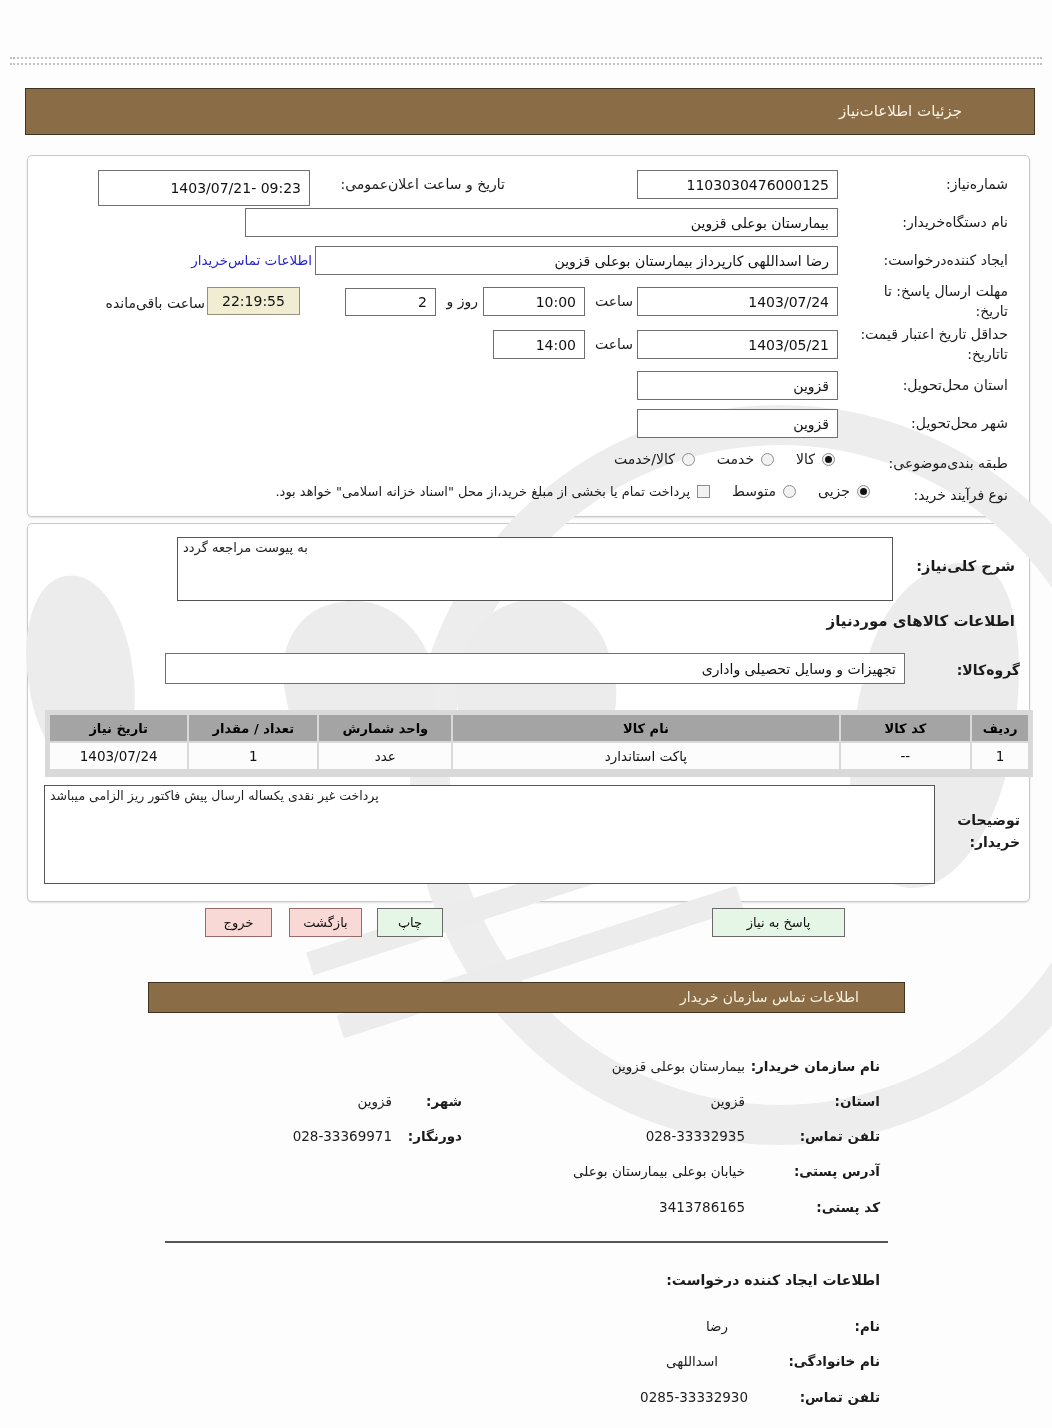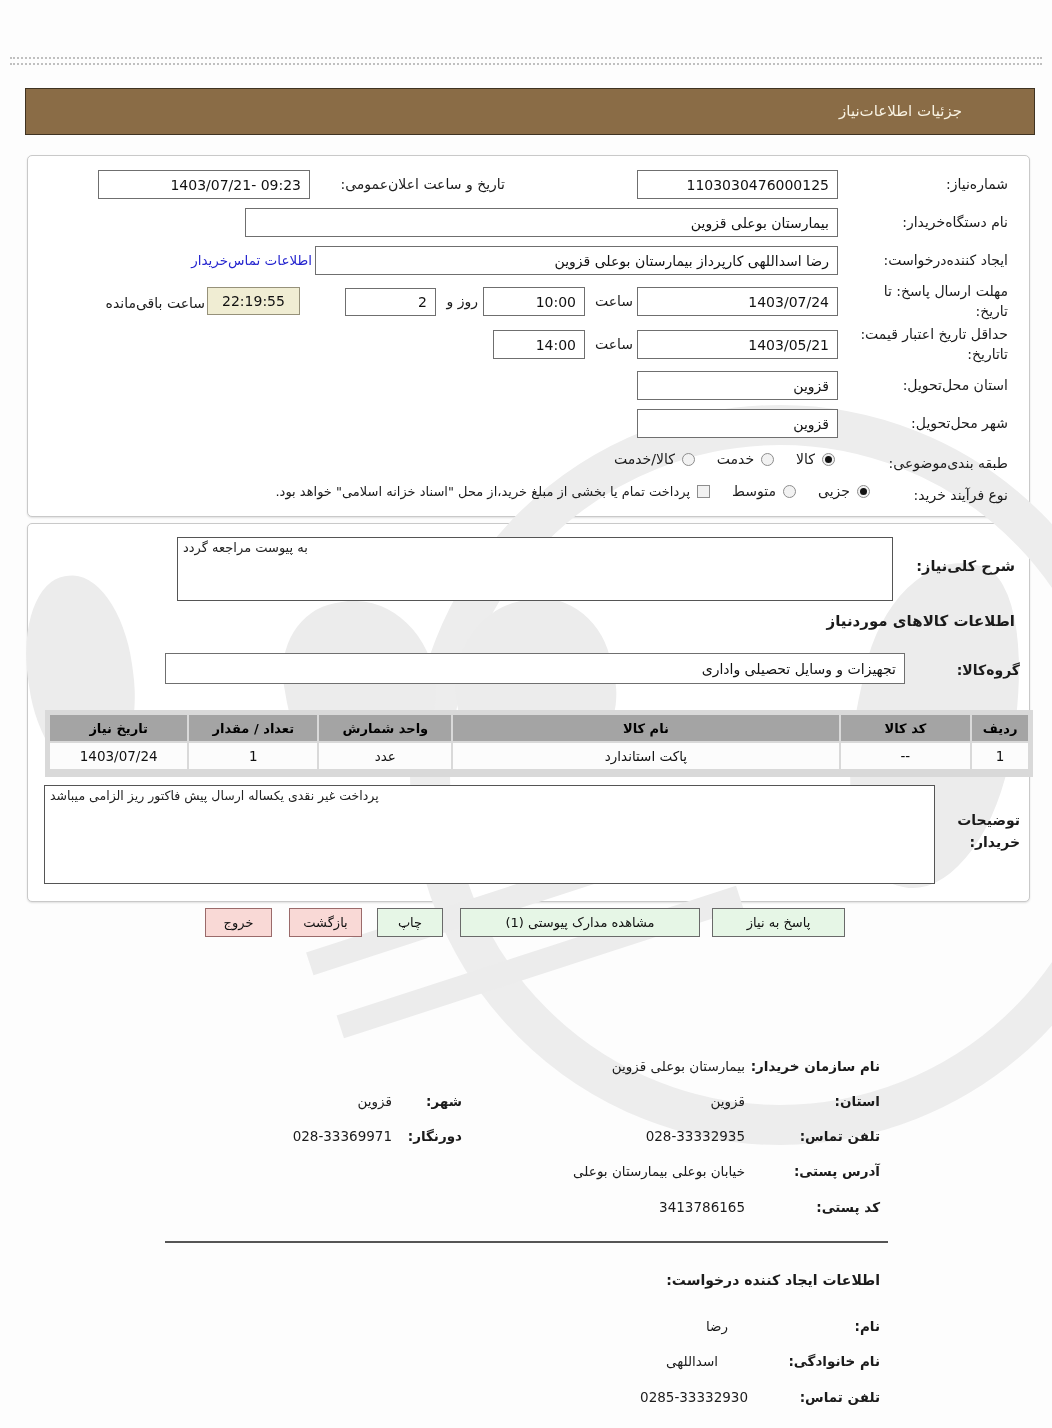--- a/index.html
+++ b/index.html
@@ -78,21 +78,21 @@
 
   <div class="bar bar1">
     <span>جزئیات اطلاعات‌نیاز</span>
   </div>
 
   <div class="panel panel1"></div>
 
   <div class="lbl" style="right:44px; top:176px">شماره‌نیاز:</div>
   <div class="box num" style="right:214px; top:170px; width:201px; height:29px; justify-content:flex-end">1103030476000125</div>
   <div class="lbl" style="right:547px; top:176px">تاریخ و ساعت اعلان‌عمومی:</div>
-  <div class="box num" style="right:742px; top:170px; width:212px; height:29px; justify-content:flex-end">1403/07/21- 09:23</div>
+  <div class="box num" style="right:742px; top:170px; width:212px; height:36px; justify-content:flex-end">1403/07/21- 09:23</div>
 
   <div class="lbl" style="right:44px; top:214px">نام دستگاه‌خریدار:</div>
   <div class="box" style="right:214px; top:208px; width:593px; height:29px">بیمارستان بوعلی قزوین</div>
 
   <div class="lbl" style="right:44px; top:252px">ایجاد کننده‌درخواست:</div>
   <div class="box" style="right:214px; top:246px; width:523px; height:29px">رضا اسداللهی کارپرداز بیمارستان بوعلی قزوین</div>
   <div class="link" style="right:740px; top:252px">اطلاعات تماس‌خریدار</div>
 
   <div class="lbl" style="right:44px; top:283px">مهلت ارسال پاسخ: تا</div>
   <div class="lbl" style="right:44px; top:303px">تاریخ:</div>
@@ -193,25 +193,27 @@
         </tr>
       </tbody>
     </table>
   </div>
 
   <div class="lbl b" style="right:32px; top:812px">توضیحات</div>
   <div class="lbl b" style="right:32px; top:834px">خریدار:</div>
   <div class="ta" style="right:117px; top:785px; width:891px; height:99px; font-size:12.5px">پرداخت غیر نقدی یکساله ارسال پیش فاکتور ریز الزامی میباشد</div>
 
   <div class="btn green" style="right:207px; width:133px">پاسخ به نیاز</div>
-  <div class="btn green" style="right:352px; width:240px">مشاهده مدارک پیوستی (1)</div>
   <div class="btn green" style="right:609px; width:66px">چاپ</div>
   <div class="btn pink" style="right:690px; width:73px">بازگشت</div>
   <div class="btn pink" style="right:780px; width:67px">خروج</div>
 
+  <div class="bar bar2">
+    <span>اطلاعات تماس سازمان خریدار</span>
+  </div>
 
   <div class="lbl b" style="right:172px; top:1058px; font-size:13.5px">نام سازمان خریدار:</div>
   <div class="lbl" style="right:307px; top:1058px; font-size:13.5px">بیمارستان بوعلی قزوین</div>
 
   <div class="lbl b" style="right:172px; top:1093px; font-size:13.5px">استان:</div>
   <div class="lbl" style="right:307px; top:1093px; font-size:13.5px">قزوین</div>
   <div class="lbl b" style="right:590px; top:1093px; font-size:13.5px">شهر:</div>
   <div class="lbl" style="right:660px; top:1093px; font-size:13.5px">قزوین</div>
 
   <div class="lbl b" style="right:172px; top:1128px; font-size:13.5px">تلفن تماس:</div>

